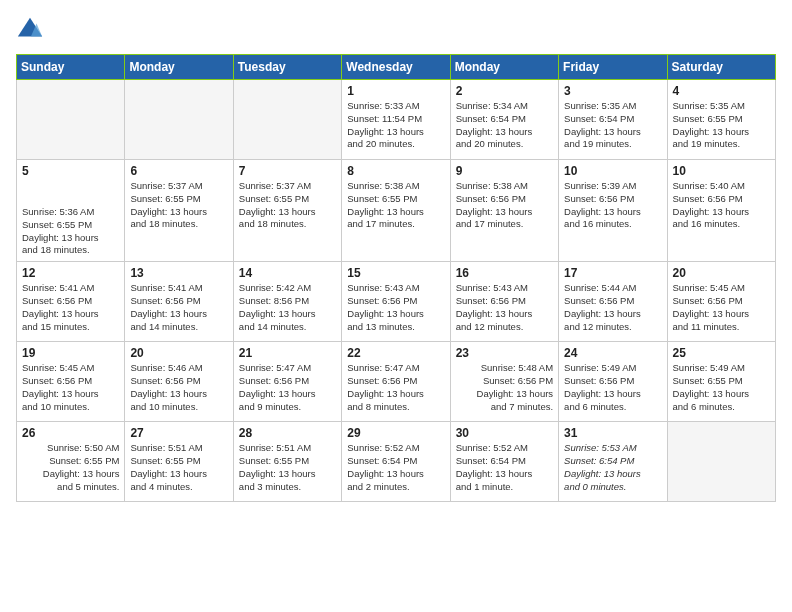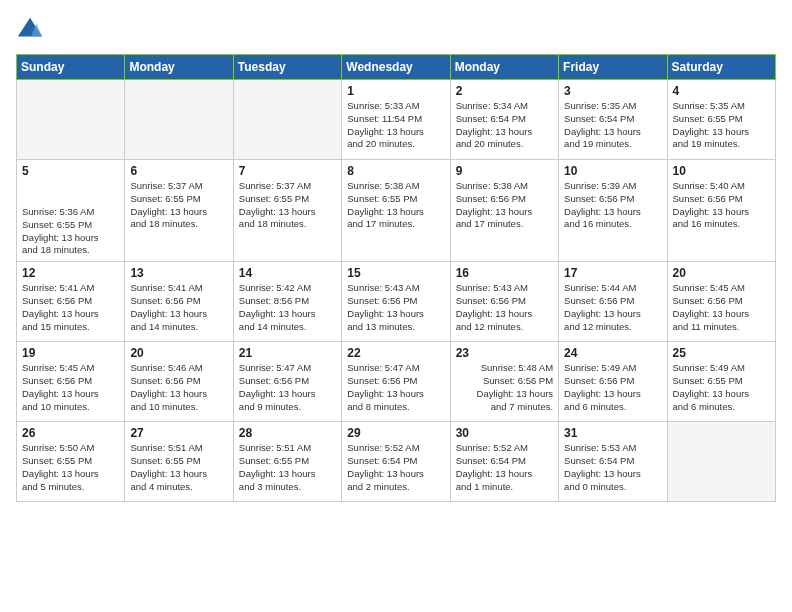--- a/index.html
+++ b/index.html
@@ -306,21 +306,21 @@
           <span class="day-num">25</span>
           <div class="cell-text" style="white-space: pre-line;">Sunrise: 5:49 AM
 Sunset: 6:55 PM
 Daylight: 13 hours
 and 6 minutes.</div>
         </td>
       </tr>
       <tr>
         <td>
           <span class="day-num">26</span>
-          <div class="cell-text" style="white-space: pre-line;">Sunrise: 5:50 AM
+          <div class="cell-text" style="white-space: pre-line; text-align: right;">Sunrise: 5:50 AM
 Sunset: 6:55 PM
 Daylight: 13 hours
 and 5 minutes.</div>
         </td>
         <td>
           <span class="day-num">27</span>
           <div class="cell-text" style="white-space: pre-line;">Sunrise: 5:51 AM
 Sunset: 6:55 PM
 Daylight: 13 hours
 and 4 minutes.</div>
@@ -341,21 +341,21 @@
         </td>
         <td>
           <span class="day-num">30</span>
           <div class="cell-text" style="white-space: pre-line;">Sunrise: 5:52 AM
 Sunset: 6:54 PM
 Daylight: 13 hours
 and 1 minute.</div>
         </td>
         <td>
           <span class="day-num">31</span>
-          <div class="cell-text" style="white-space: pre-line;">Sunrise: 5:53 AM
+          <div class="cell-text" style="white-space: pre-line; font-style: italic;">Sunrise: 5:53 AM
 Sunset: 6:54 PM
 Daylight: 13 hours
 and 0 minutes.</div>
         </td>
         <td class="empty"></td>
       </tr>
     </tbody>
 </table>
 
 </body></html>

